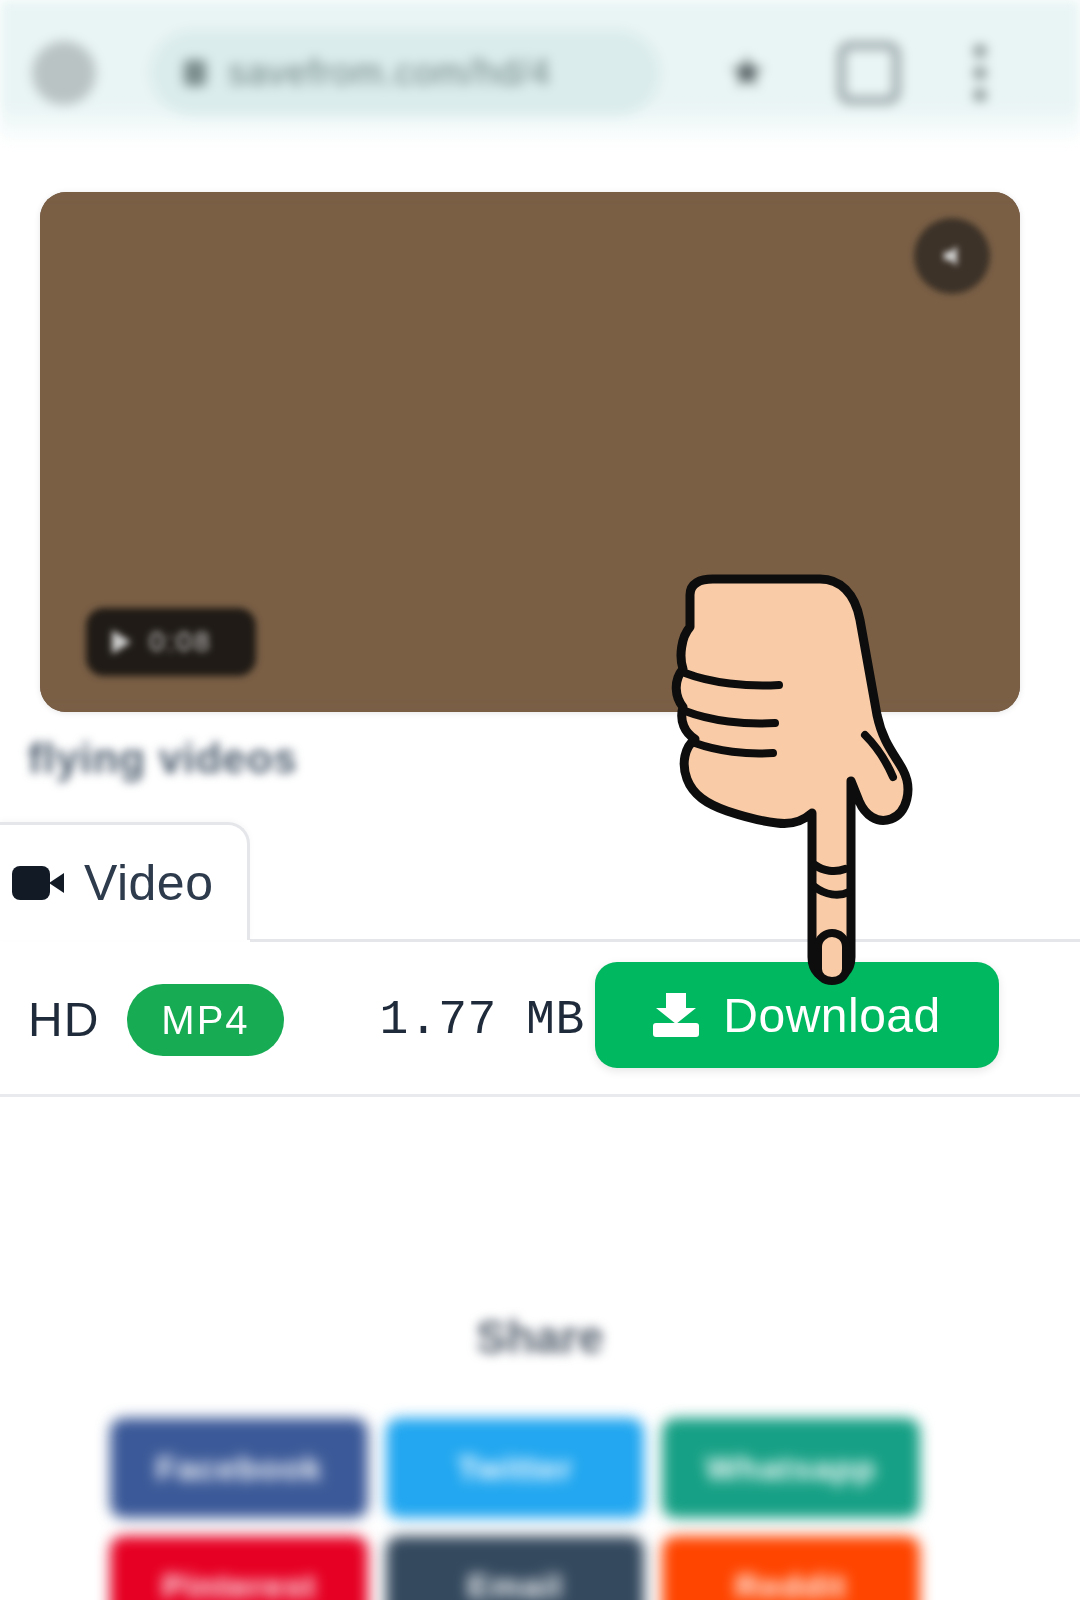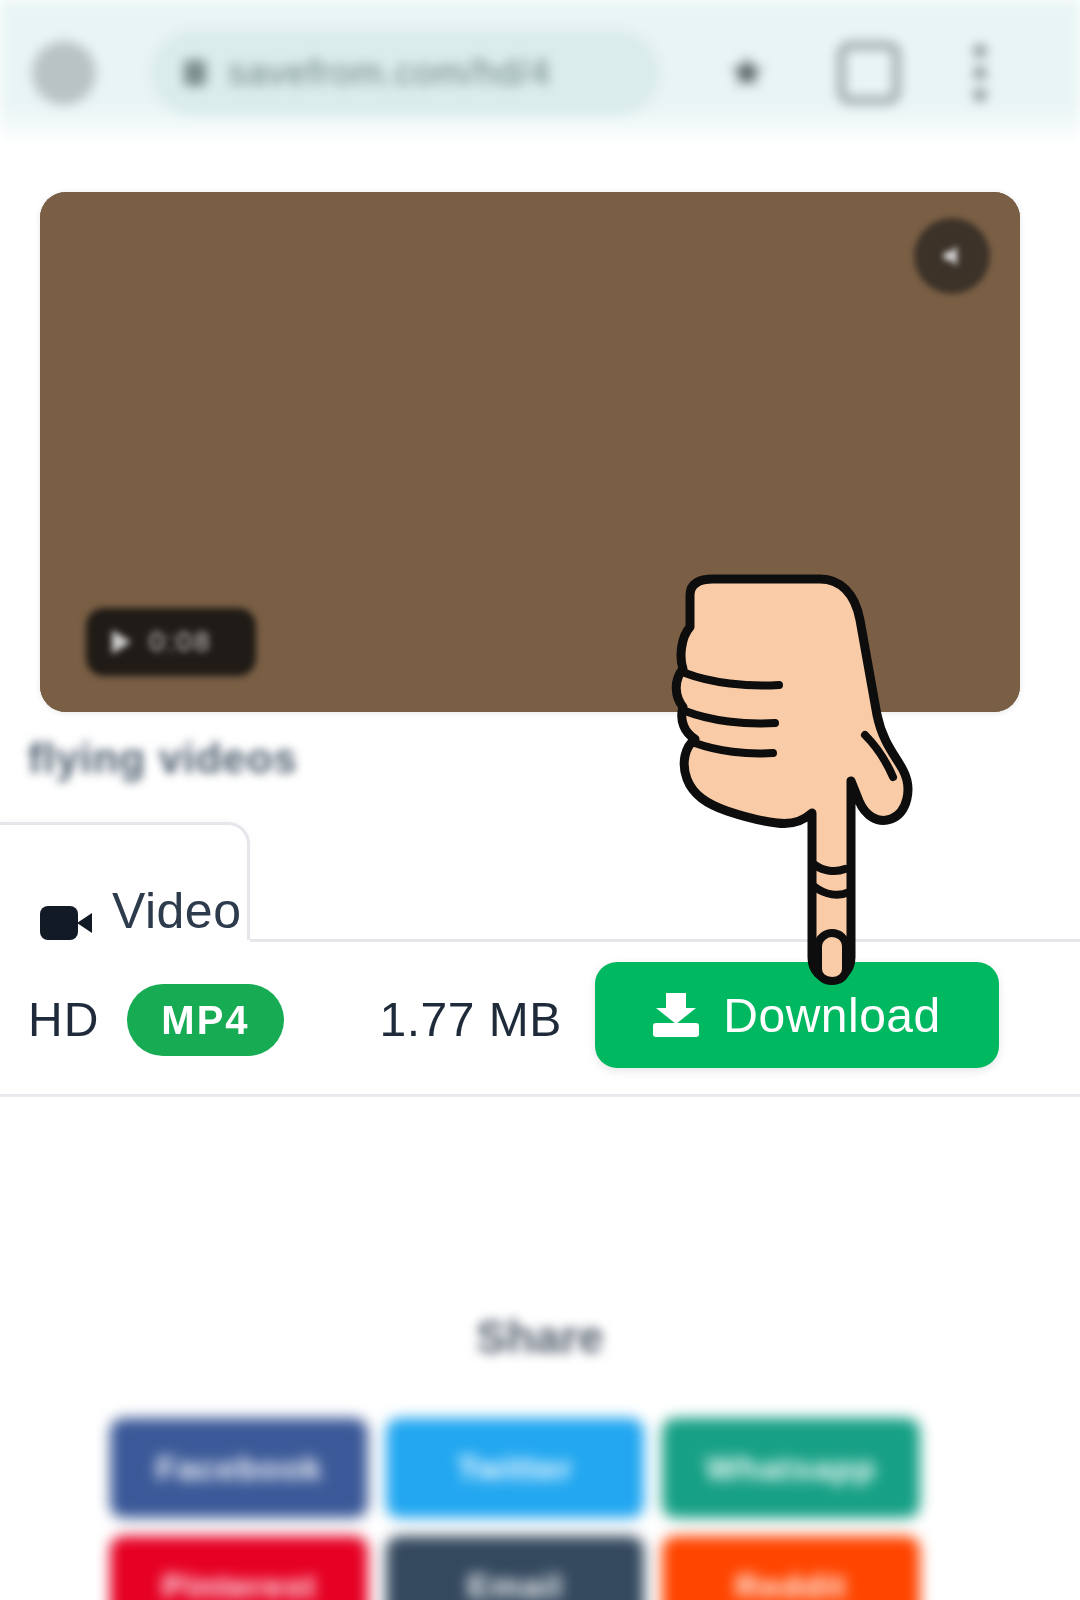--- a/index.html
+++ b/index.html
@@ -110,42 +110,42 @@
   
   .tabstrip { position:absolute; left:0; top:822px; width:1080px; height:120px; }
   .tab-underline {
     position:absolute; left:250px; right:0; bottom:0; height:3px; background:#e4e6ea;
   }
   .tab-active {
     position:absolute; left:0; top:0; width:250px; height:118px;
     background:#ffffff;
     border:3px solid #e4e6ea; border-left:none; border-bottom:none;
     border-top-right-radius:22px;
-    display:flex; align-items:flex-end; gap:20px; padding-left:40px;
+    display:flex; align-items:center; gap:20px; padding-left:12px;
     box-shadow:0 -2px 6px rgba(0,0,0,.03);
   }
   .cam-icon { position:relative; width:52px; height:34px; flex:0 0 auto; }
   .cam-icon .body { position:absolute; left:0; top:0; width:38px; height:34px;
     background:#121a26; border-radius:8px; }
   .cam-icon .lens { position:absolute; right:0; top:7px; width:0; height:0;
     border-right:15px solid #121a26; border-top:10px solid transparent;
     border-bottom:10px solid transparent; }
   .tab-label { font-size:50px; color:#2d3b4d; letter-spacing:.5px; }
 
   
   .quality-row {
     position:absolute; left:0; top:944px; width:1080px; height:151px;
     display:flex; align-items:center; background:#fff;
   }
   .q-hd { margin-left:28px; font-size:48px; color:#1f2b3a; letter-spacing:1px; }
   .q-pill {
-    margin-left:28px; background:#17ab54; color:#fff; font-size:40px; font-weight:700;
+    margin-left:28px; background:#17ab54; color:#fff; font-size:40px; font-weight:400;
     letter-spacing:2px; border-radius:40px; padding:16px 34px; line-height:1;
   }
-  .q-size { margin-left:96px; font-size:48px; color:#1f2b3a; letter-spacing:.5px; }
+  .q-size { margin-left:96px; font-size:48px; color:#1f2b3a; letter-spacing:.5px;font-family:Liberation Mono, monospace; }
   .dl-btn {
     position:absolute; left:595px; top:962px; width:404px; height:106px;
     background:#00b85f; border:none; border-radius:22px; cursor:pointer;
     display:flex; align-items:center; justify-content:center; gap:24px;
     box-shadow:0 3px 10px rgba(0,0,0,.10);
   }
   .dl-ico { position:relative; width:46px; height:44px; flex:0 0 auto; }
   .dl-ico .arrow {
     position:absolute; left:13px; top:0; width:20px; height:18px; background:#fff;
   }

